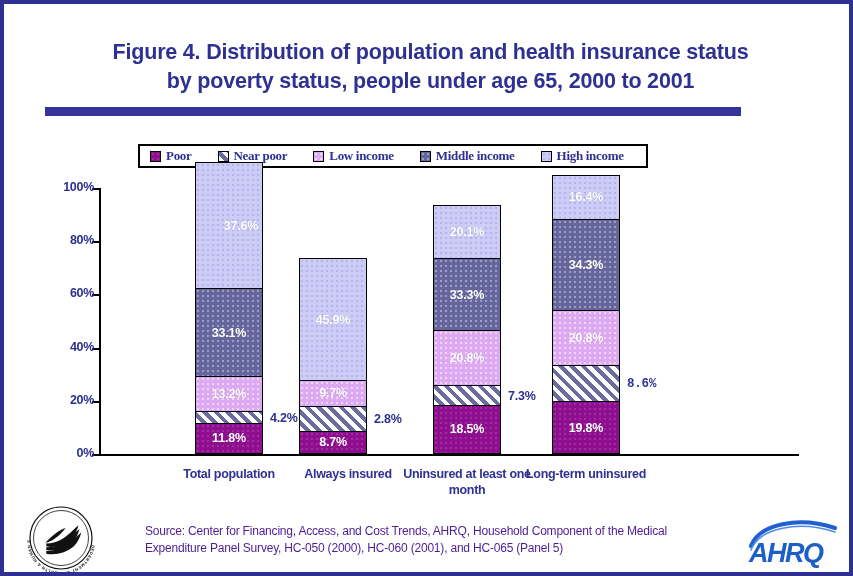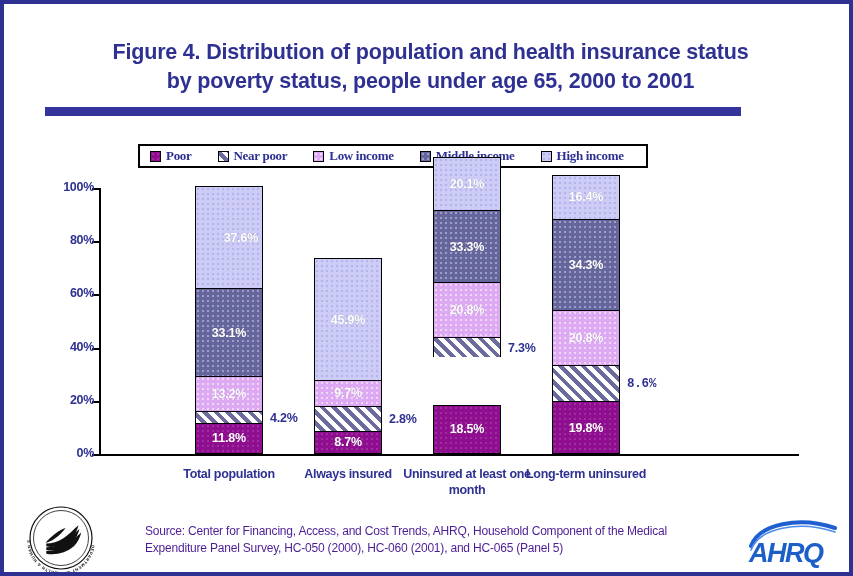--- a/index.html
+++ b/index.html
@@ -271,37 +271,37 @@
       <div class="y-label" style="top: 204.8px;">20%</div>
       <div class="y-tick" style="top: 159.6px;"></div>
       <div class="y-label" style="top: 151.6px;">40%</div>
       <div class="y-tick" style="top: 106.4px;"></div>
       <div class="y-label" style="top: 98.4px;">60%</div>
       <div class="y-tick" style="top: 53.2px;"></div>
       <div class="y-label" style="top: 45.2px;">80%</div>
       <div class="y-tick" style="top: 0px;"></div>
       <div class="y-label" style="top: -8px;">100%</div>
       <div class="bar-col" style="left: 96px;">
-        <div class="seg fill-highincome" style="height: 102px; border-bottom: none; padding-left: 24px;">
+        <div class="seg fill-highincome" style="height: 126px; border-bottom: none; padding-left: 24px;">
           <span class="seg-label">37.6%</span>
         </div>
         <div class="seg fill-middleincome" style="height: 88.046px;">
           <span class="seg-label">33.1%</span>
         </div>
         <div class="seg fill-lowincome" style="height: 35.112px;">
           <span class="seg-label">13.2%</span>
         </div>
         <div class="seg fill-nearpoor" style="height: 11.172px;">
           <span class="seg-label outside">4.2%</span>
         </div>
         <div class="seg fill-poor" style="height: 31.388px; border-bottom: 1px solid rgb(0, 0, 0);">
           <span class="seg-label">11.8%</span>
         </div>
       </div>
-      <div class="bar-col" style="left: 215px;">
+      <div class="bar-col" style="left: 200px;">
         <div class="seg fill-highincome" style="height: 122.094px; border-bottom: none;">
           <span class="seg-label">45.9%</span>
         </div>
         <div class="seg fill-lowincome" style="height: 25.802px;">
           <span class="seg-label">9.7%</span>
         </div>
         <div class="seg fill-nearpoor" style="height: 25px;">
           <span class="seg-label outside">2.8%</span>
         </div>
         <div class="seg fill-poor" style="height: 23.142px; border-bottom: 1px solid rgb(0, 0, 0);">
@@ -314,21 +314,21 @@
         </div>
         <div class="seg fill-middleincome" style="height: 72px; justify-content: center;">
           <span class="seg-label">33.3%</span>
         </div>
         <div class="seg fill-lowincome" style="height: 55.328px;">
           <span class="seg-label">20.8%</span>
         </div>
         <div class="seg fill-nearpoor" style="height: 19.418px;">
           <span class="seg-label outside">7.3%</span>
         </div>
-        <div class="seg fill-poor" style="height: 49.21px; border-bottom: 1px solid rgb(0, 0, 0); margin-top: 48px;">
+        <div class="seg fill-poor" style="height: 49.21px; border-bottom: 1px solid rgb(0, 0, 0);">
           <span class="seg-label">18.5%</span>
         </div>
       </div>
       <div class="bar-col" style="left: 453px;">
         <div class="seg fill-highincome" style="height: 43.624px; border-bottom: none;">
           <span class="seg-label">16.4%</span>
         </div>
         <div class="seg fill-middleincome" style="height: 91.238px;">
           <span class="seg-label">34.3%</span>
         </div>

